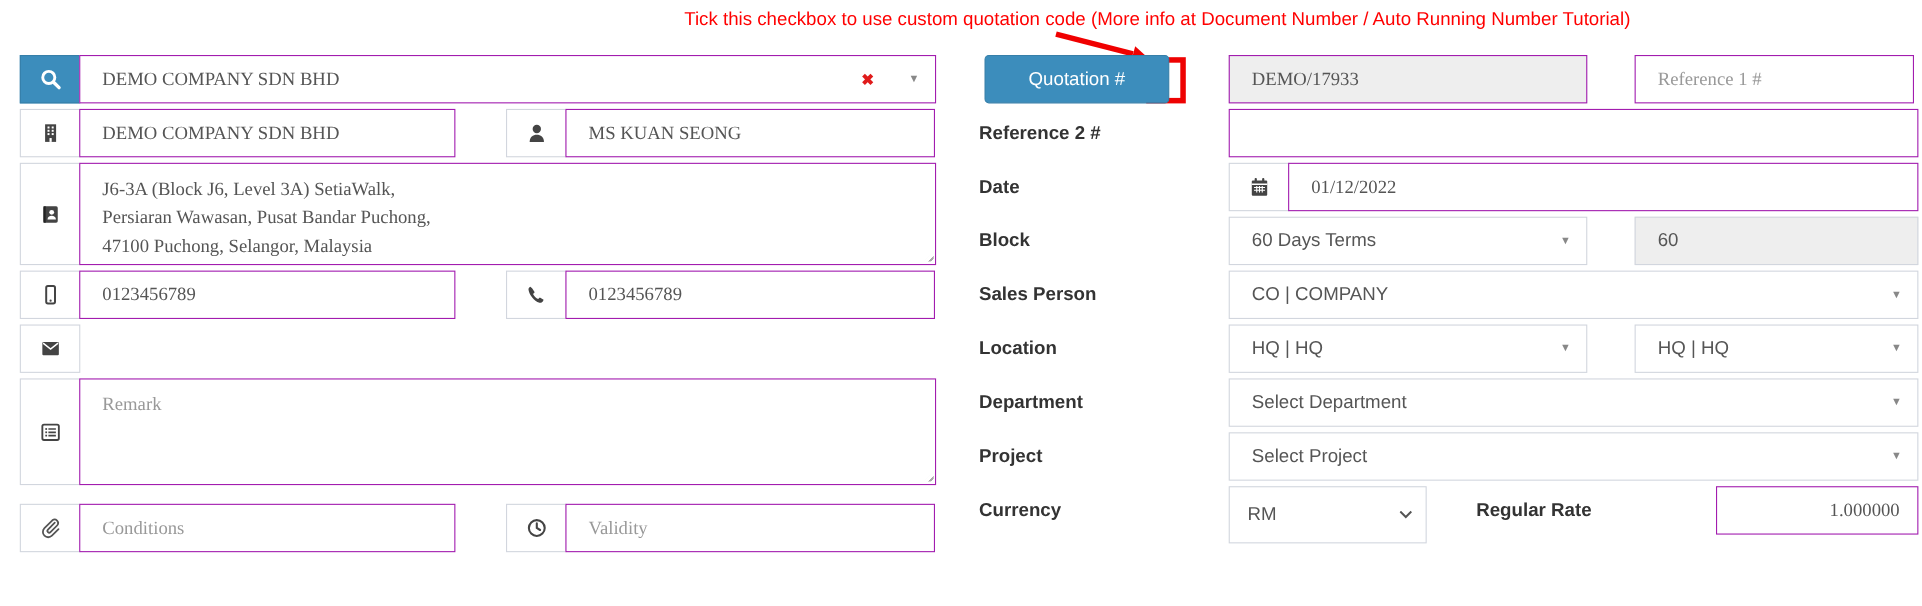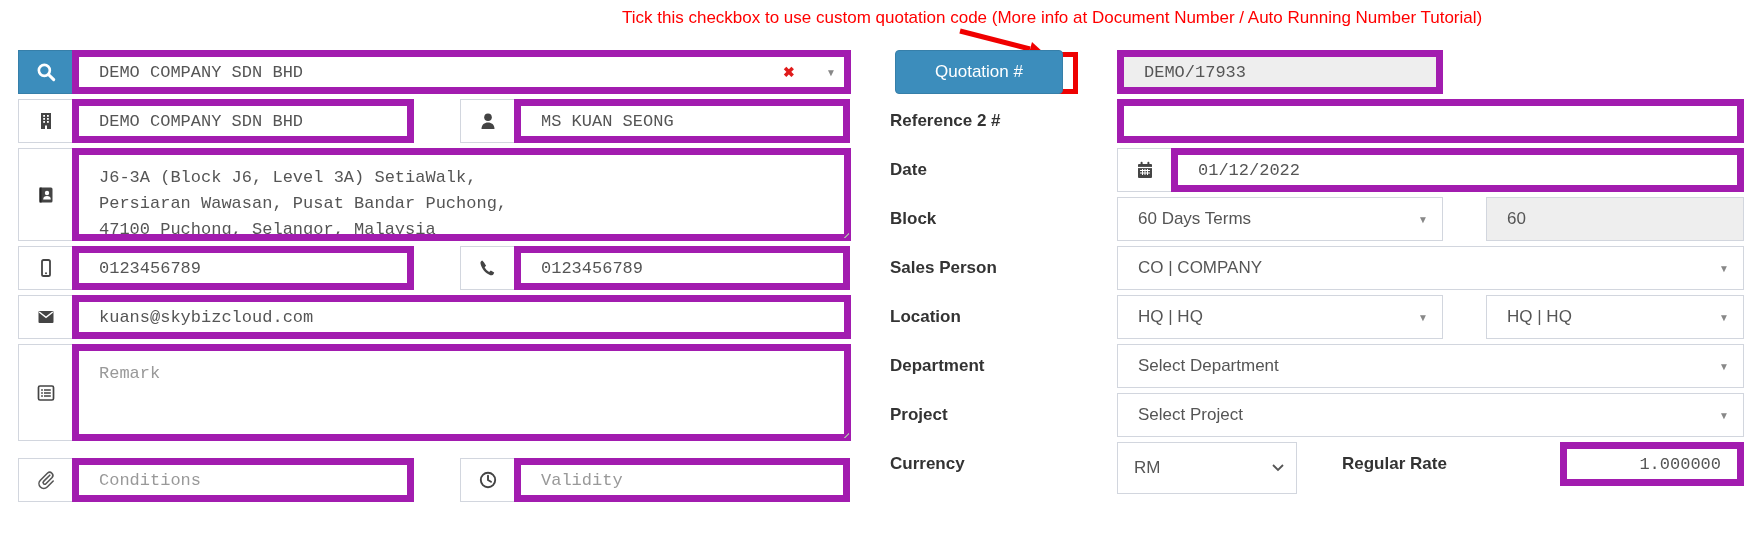--- a/index.html
+++ b/index.html
@@ -1,21 +1,21 @@
 <!DOCTYPE html>
 <html><head>
 <meta charset="utf-8">
 <style>
   html,body{margin:0;padding:0;background:#fff;font-family:"Liberation Sans",sans-serif;}
   .canvas{position:relative;width:1747px;height:551px;background:#fff;overflow:hidden;}
   .addon{position:absolute;background:#fff;border:1px solid #d2d6de;box-sizing:border-box;
          display:flex;align-items:center;justify-content:center;}
   .addon.blue{background:#3c8dbc;border-color:#367fa9;}
-  .inp{position:absolute;border:7px solid #a21caf;box-sizing:border-box;background:#fff;
-       font-family:Liberation Mono, monospace;font-size:17px;color:#555;
+  .inp{position:absolute;border:1px solid #a21caf;box-sizing:border-box;background:#fff;
+       font-family:Liberation Serif, serif;font-size:17px;color:#555;
        padding:0 14px 0 20px;outline:none;border-radius:0;}
   .inp::placeholder{color:#999;opacity:1;}
   .inp.gray{background:#eee;}
   textarea.inp{resize:none;overflow:hidden;padding-top:10px;line-height:26px;}
   .sel{position:absolute;border:1px solid #d2d6de;box-sizing:border-box;background:#fff;
        display:flex;align-items:center;padding-left:20px;font-size:17px;color:#555;cursor:pointer;}
   .caret{position:absolute;right:14px;top:50%;transform:translateY(-50%);
          font-size:10px;color:#888;pointer-events:none;}
   .lbl{position:absolute;font-size:17px;font-weight:bold;color:#333;line-height:44px;white-space:nowrap;}
   .btn{position:absolute;background:#3c8dbc;border:1px solid #367fa9;border-radius:4px;color:#ffffff;
@@ -111,21 +111,20 @@
   <input class="inp" style="left: 514px; top: 246px; width: 336px; height: 44px;" value="0123456789">
 
   <div class="addon" style="left:18px;top:295px;width:55px;height:44px;">
     <span>
       <svg width="20" height="20" viewBox="0 0 20 20">
         <rect x="2.5" y="4" width="15" height="12" rx="1" fill="#444"></rect>
         <path d="M3.2 5 l6.8 5.4 L16.8 5" stroke="#fff" stroke-width="1.4" fill="none"></path>
       </svg>
     </span>
   </div>
-  <input class="inp" style="left: 72px; top: 295px; width: 779px; height: 44px;" value="kuans@skybizcloud.com">
 
   <div class="addon" style="left:18px;top:344px;width:55px;height:97px;">
     <span>
       <svg width="20" height="20" viewBox="0 0 20 20">
         <rect x="2.5" y="3" width="15" height="14" rx="1.5" fill="none" stroke="#444" stroke-width="1.7"></rect>
         <rect x="5.2" y="6.2" width="1.6" height="1.6" fill="#444"></rect>
           <line x1="8" y1="7" x2="14.8" y2="7" stroke="#444" stroke-width="1.5"></line>
         <rect x="5.2" y="9.2" width="1.6" height="1.6" fill="#444"></rect>
           <line x1="8" y1="10" x2="14.8" y2="10" stroke="#444" stroke-width="1.5"></line>
         <rect x="5.2" y="12.2" width="1.6" height="1.6" fill="#444"></rect>
@@ -149,20 +148,21 @@
       <svg width="20" height="20" viewBox="0 0 20 20">
         <circle cx="10" cy="10" r="7.2" fill="none" stroke="#444" stroke-width="1.9"></circle>
         <path d="M10 5.8 V10 l3 1.8" stroke="#444" stroke-width="1.9" fill="none" stroke-linecap="round"></path>
       </svg>
     </span>
   </div>
   <input class="inp" style="left: 514px; top: 458px; width: 336px; height: 44px;" placeholder="Validity">
 
   <div class="btn" style="left:895px;top:50px;width:168px;height:44px;">Quotation #</div>
   <input class="inp gray" style="left: 1117px; top: 50px; width: 326px; height: 44px;" disabled="" value="DEMO/17933">
+  <input class="inp" style="left: 1486px; top: 50px; width: 254px; height: 44px;" placeholder="Reference 1 #">
 
   <div class="lbl" style="left:890px;top:99px;">Reference 2 #</div>
   <input class="inp" style="left: 1117px; top: 99px; width: 627px; height: 44px;" value="">
 
   <div class="lbl" style="left:890px;top:148px;">Date</div>
   <div class="addon" style="left:1117px;top:148px;width:55px;height:44px;">
     <span>
       <svg width="20" height="20" viewBox="0 0 20 20">
         <rect x="3" y="4" width="14" height="14" rx="1" fill="#444"></rect>
         <rect x="5.6" y="1.8" width="2" height="3.6" rx="0.9" fill="#444"></rect>

